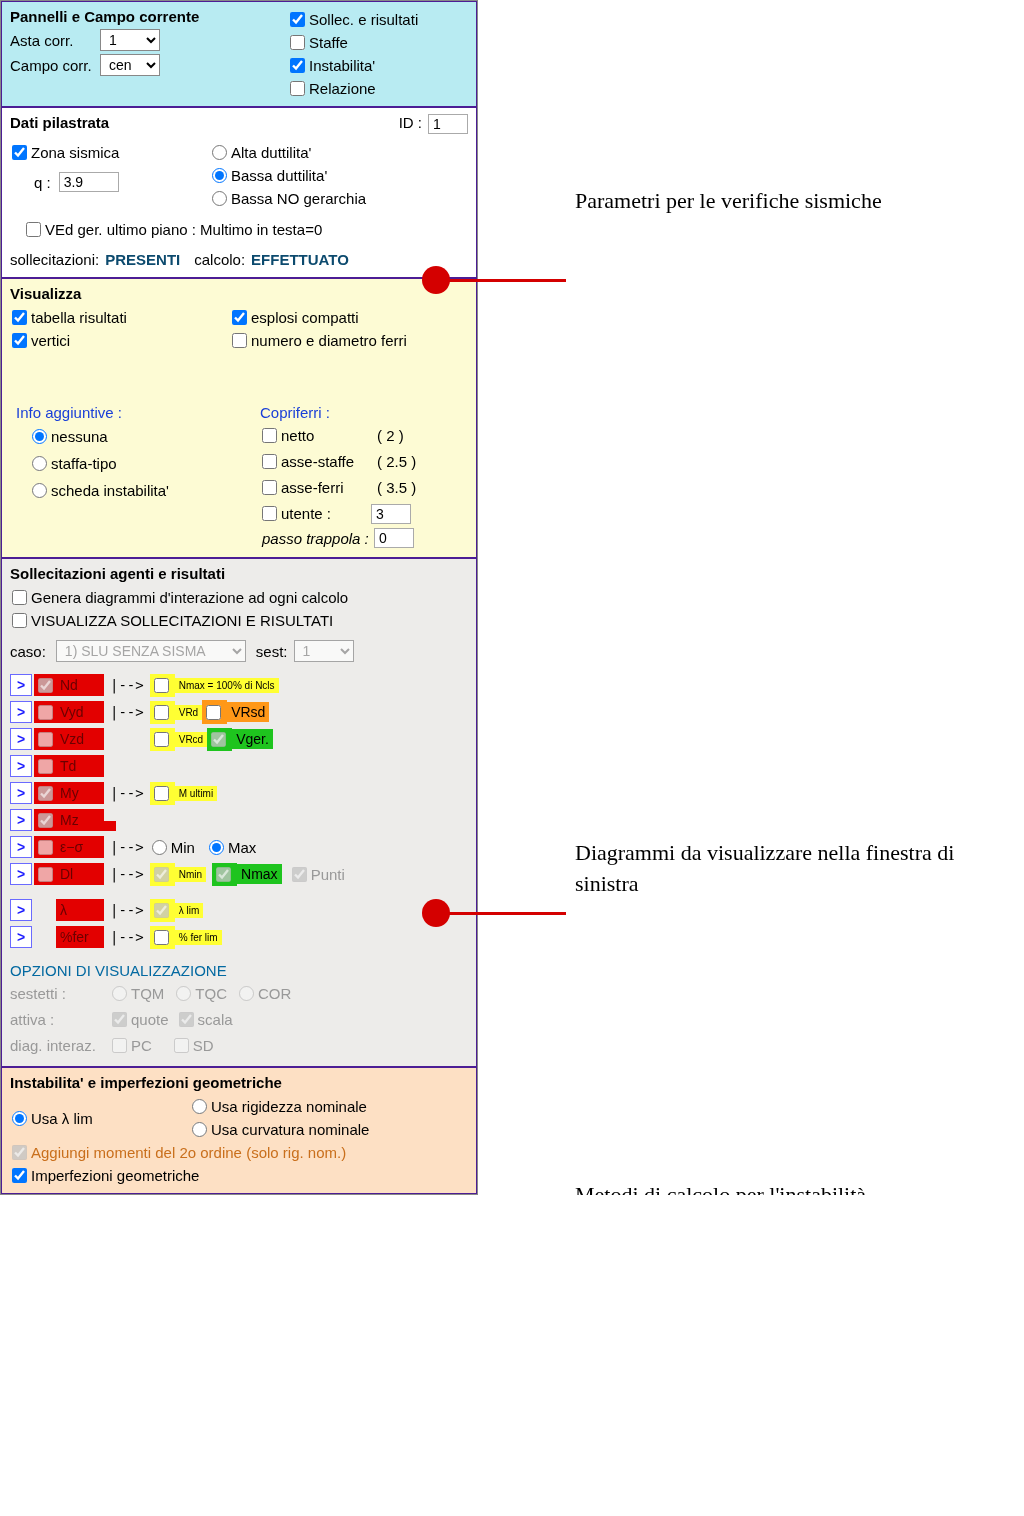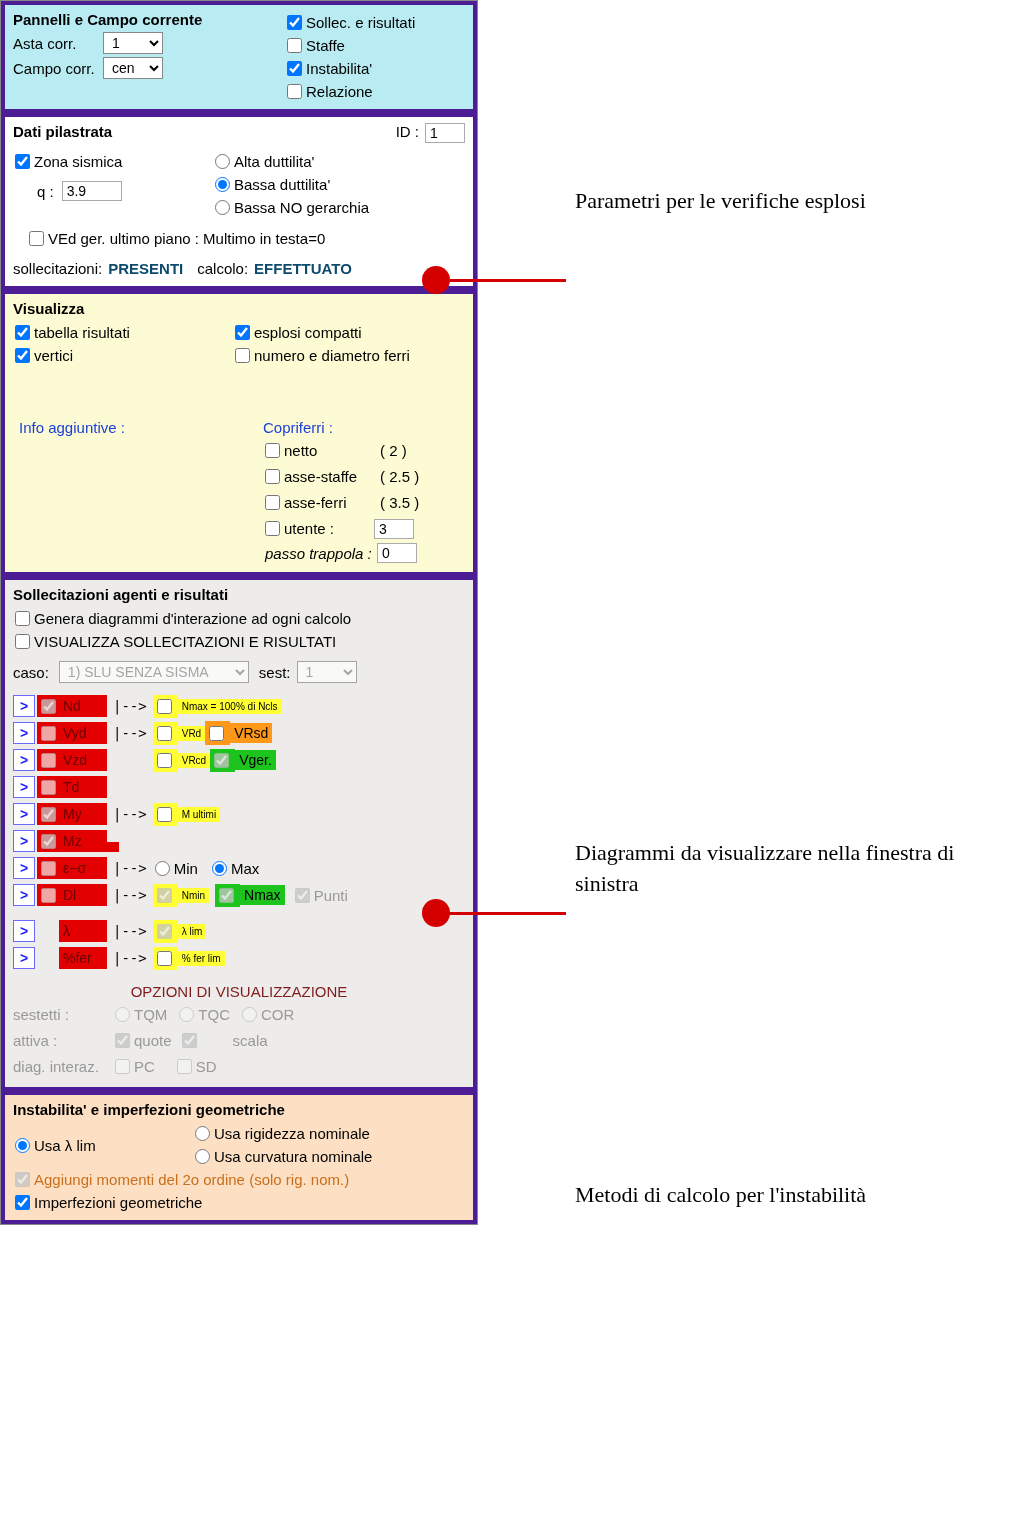--- a/index.html
+++ b/index.html
@@ -9,21 +9,21 @@
     font-size: 15px;
     background: #fff;
     width: 1024px;
     position: relative;
   }
   .main-panel {
     width: 478px;
     border: 1px solid #888;
   }
   .section {
-    border: 4px solid #4c1d95;
+    border: 1px solid #4c1d95;
     padding: 6px 8px;
   }
   .sec-cyan { background: #b8ebf2; }
   .sec-white { background: #fff; }
   .sec-yellow { background: #fdfbd4; }
   .sec-gray { background: #edecea; }
   .sec-peach { background: #fde0c4; }
   .section-title {
     font-weight: bold;
     margin-bottom: 4px;
@@ -54,21 +54,21 @@
     vertical-align: middle;
   }
   label {
     display: inline-flex;
     align-items: center;
     margin: 2px 0;
   }
   .blue-text { color: #1a3fd8; margin-top: 40px; }
   .green-text { color: #0c4a6e; font-weight: bold; }
   .orange-text { color: #c96f1c; }
-  .lightblue-text { color: #7f1d1d; text-align: center; }
+  .lightblue-text { color: #0369a1; }
   .paren { margin-left: 6px; }
   
   .diag-row {
     display: flex;
     align-items: center;
     margin: 1px 0;
     height: 26px;
   }
   .btn-blue {
     width: 22px;
@@ -268,20 +268,34 @@
           </label><br>
         <label>
             <input type="checkbox" style="">
             <span>numero e diametro ferri</span>
           </label>
       </div>
     </div>
     <div style="display:flex; margin-top:12px;">
       <div style="width:250px;">
         <div class="blue-text" style="margin-left:6px;">Info aggiuntive :</div>
+        <div style="margin-left:20px; margin-top:4px;">
+          <label>
+              <input type="radio" name="info" checked="" style="">
+              <span>nessuna</span>
+            </label><br>
+          <label style="margin-top:6px;">
+              <input type="radio" name="info" style="">
+              <span>staffa-tipo</span>
+            </label><br>
+          <label style="margin-top:6px;">
+              <input type="radio" name="info" style="">
+              <span>scheda instabilita'</span>
+            </label>
+        </div>
       </div>
       <div>
         <div class="blue-text">Copriferri :</div>
         <div class="row">
             <label>
               <input type="checkbox" style="">
               <span style="width:90px; display:inline-block;">netto</span>
             </label>
             <span class="paren">( 2 )</span>
           </div>
@@ -490,21 +504,21 @@
           <input type="radio" disabled="" style="">
           <span>COR</span>
         </label>
     </div>
     <div class="row disabled">
       <span style="width:100px;">attiva :</span>
       <label>
           <input type="checkbox" checked="" disabled="" style="">
           <span>quote</span>
         </label>
-      <label style="margin-left:8px;gap:32px;">
+      <label style="margin-left:8px;">
           <input type="checkbox" checked="" disabled="" style="">
           <span>scala</span>
         </label>
     </div>
     <div class="row disabled">
       <span style="width:100px;">diag. interaz.</span>
       <label>
           <input type="checkbox" disabled="" style="">
           <span>PC</span>
         </label>
@@ -540,21 +554,21 @@
     <label>
         <input type="checkbox" checked="" style="">
         <span>Imperfezioni geometriche</span>
       </label>
   </div>
 
 </div>
 
 <div class="red-dot" style="top:266px; left:422px;"></div>
 <div class="red-line" style="top:279px; left:448px; width:118px;"></div>
-<div class="annotation" style="top:186px; left:575px; width:320px;">Parametri per le verifiche esplosi</div>
+<div class="annotation" style="top:186px; left:575px; width:320px;">Parametri per le verifiche sismiche</div>
 
 <div class="red-dot" style="top:899px; left:422px;"></div>
 <div class="red-line" style="top:912px; left:448px; width:118px;"></div>
 <div class="annotation" style="top:838px; left:575px; width:400px;">Diagrammi da visualizzare nella finestra di sinistra</div>
 
 <div class="annotation" style="top:1180px; left:575px; width:320px;">Metodi di calcolo per l'instabilità</div>
 
 <div class="red-dot" style="top:1256px; left:447px;"></div>
 <div class="red-line" style="top:1269px; left:473px; width:93px;"></div>
 <div class="annotation" style="top:1290px; left:575px; width:360px;">Imperfezioni geometriche</div>

